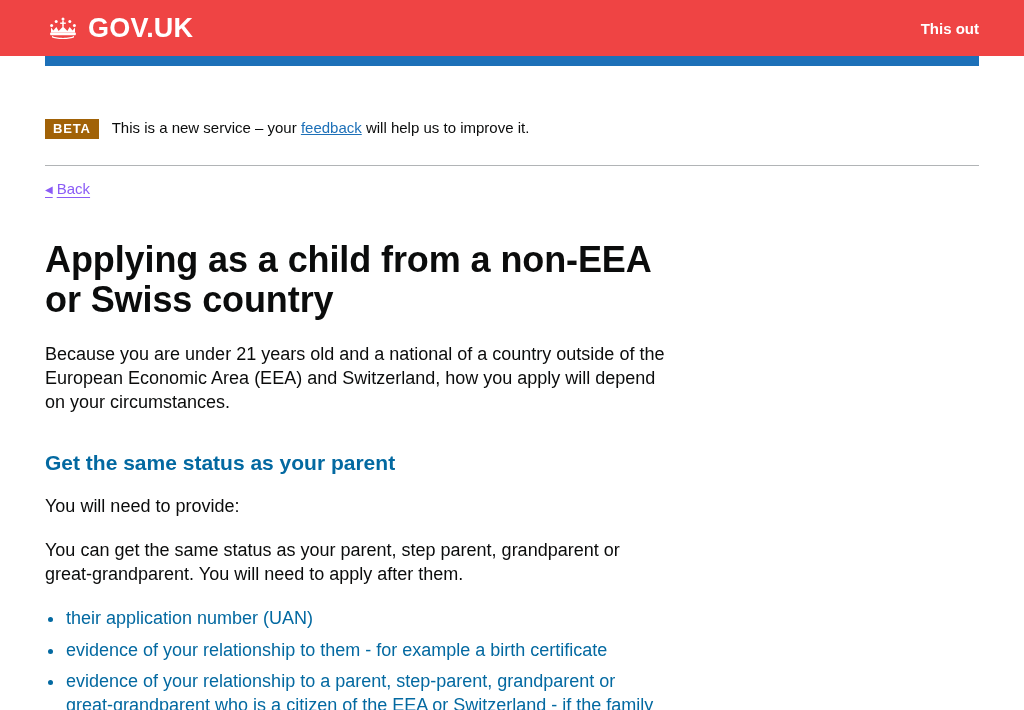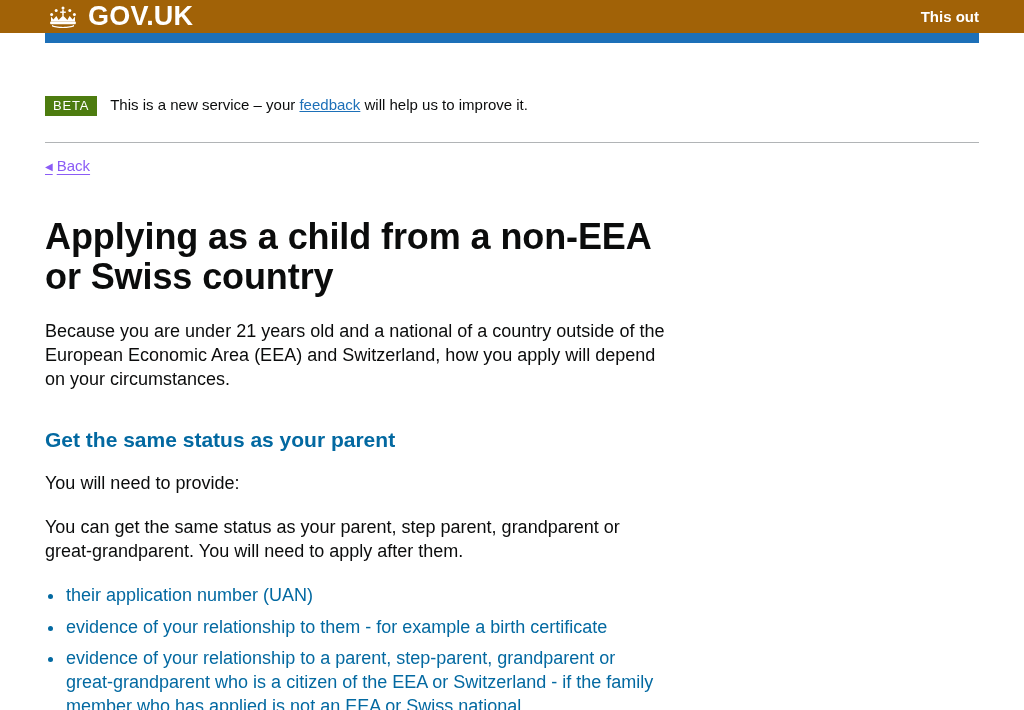--- a/index.html
+++ b/index.html
@@ -12,22 +12,22 @@
     height: 710px;
     overflow: hidden;
     background: #ffffff;
     font-family: "Liberation Sans", sans-serif;
     color: #0b0c0c;
     -webkit-font-smoothing: antialiased;
   }
 
   
   .gov-header {
-    background: #a16207;
-    height: 33px;
+    background: #ef4444;
+    height: 56px;
     position: relative;
     display: flex;
     align-items: center;
   }
   .gov-header-inner {
     width: 934px;
     margin: 0 auto;
     display: flex;
     align-items: center;
     justify-content: space-between;
@@ -83,24 +83,24 @@
   }
   .phase-banner-content {
     display: flex;
     align-items: baseline;
     font-size: 15px;
     line-height: 1.3;
     color: #0b0c0c;
   }
   .phase-tag {
     display: inline-block;
-    background: #4d7c0f;
+    background: #a16207;
     color: #ffffff;
     font-size: 13px;
-    font-weight: normal;
+    font-weight: bold;
     letter-spacing: 0.8px;
     text-transform: uppercase;
     padding: 3px 8px 3px 8px;
     margin-right: 13px;
     flex: none;
     line-height: 1.1;
     margin-top: 27px;
   }
   .phase-text { font-size: 15px; }
   a.govuk-link {

